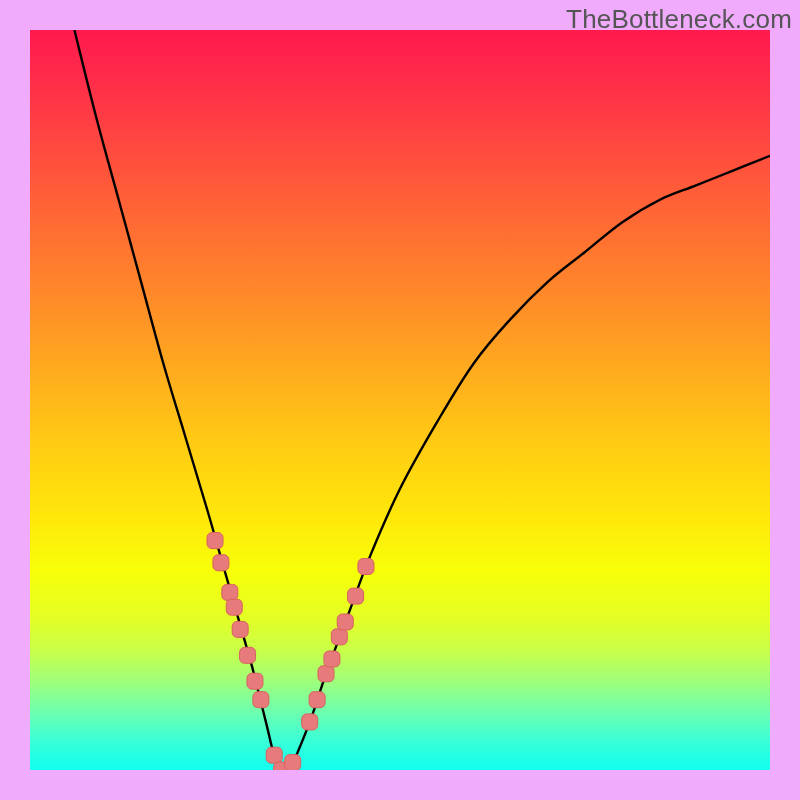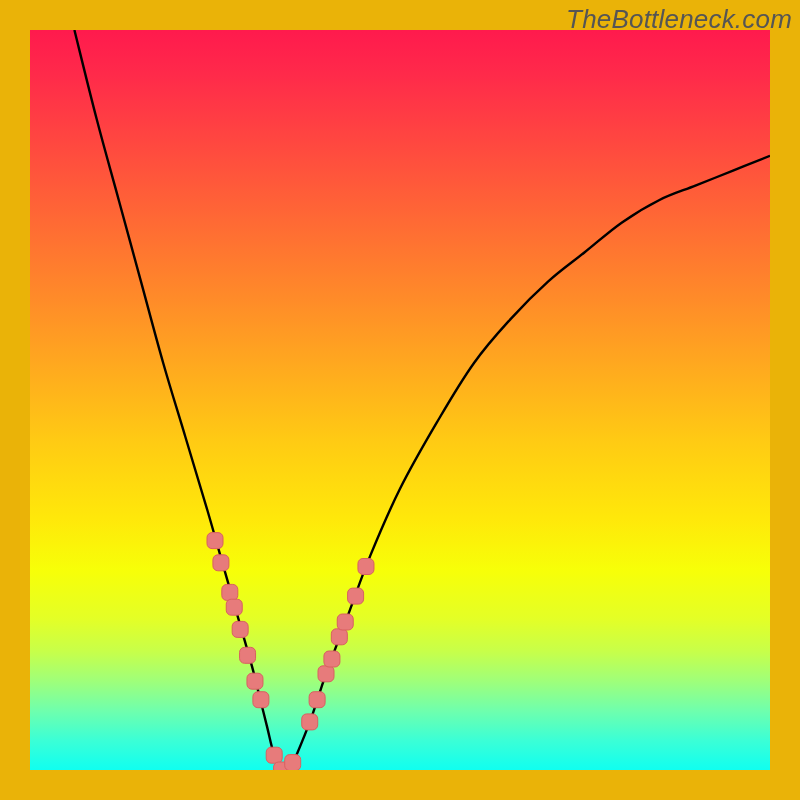--- a/index.html
+++ b/index.html
@@ -8,22 +8,21 @@
     width: 800px;
     height: 800px;
     overflow: hidden;
     background: #000;
     font-family: Arial, Helvetica, sans-serif;
   }
   .frame {
     position: relative;
     width: 800px;
     height: 800px;
-    background: #eab308;
-    font-style: italic;
+    background: #f0abfc;
   }
   .plot-area {
     position: absolute;
     left: 30px;
     top: 30px;
     width: 740px;
     height: 740px;
     background: linear-gradient(to bottom,
       #ff1a4d 0%,
       #ff2a4a 6%,

